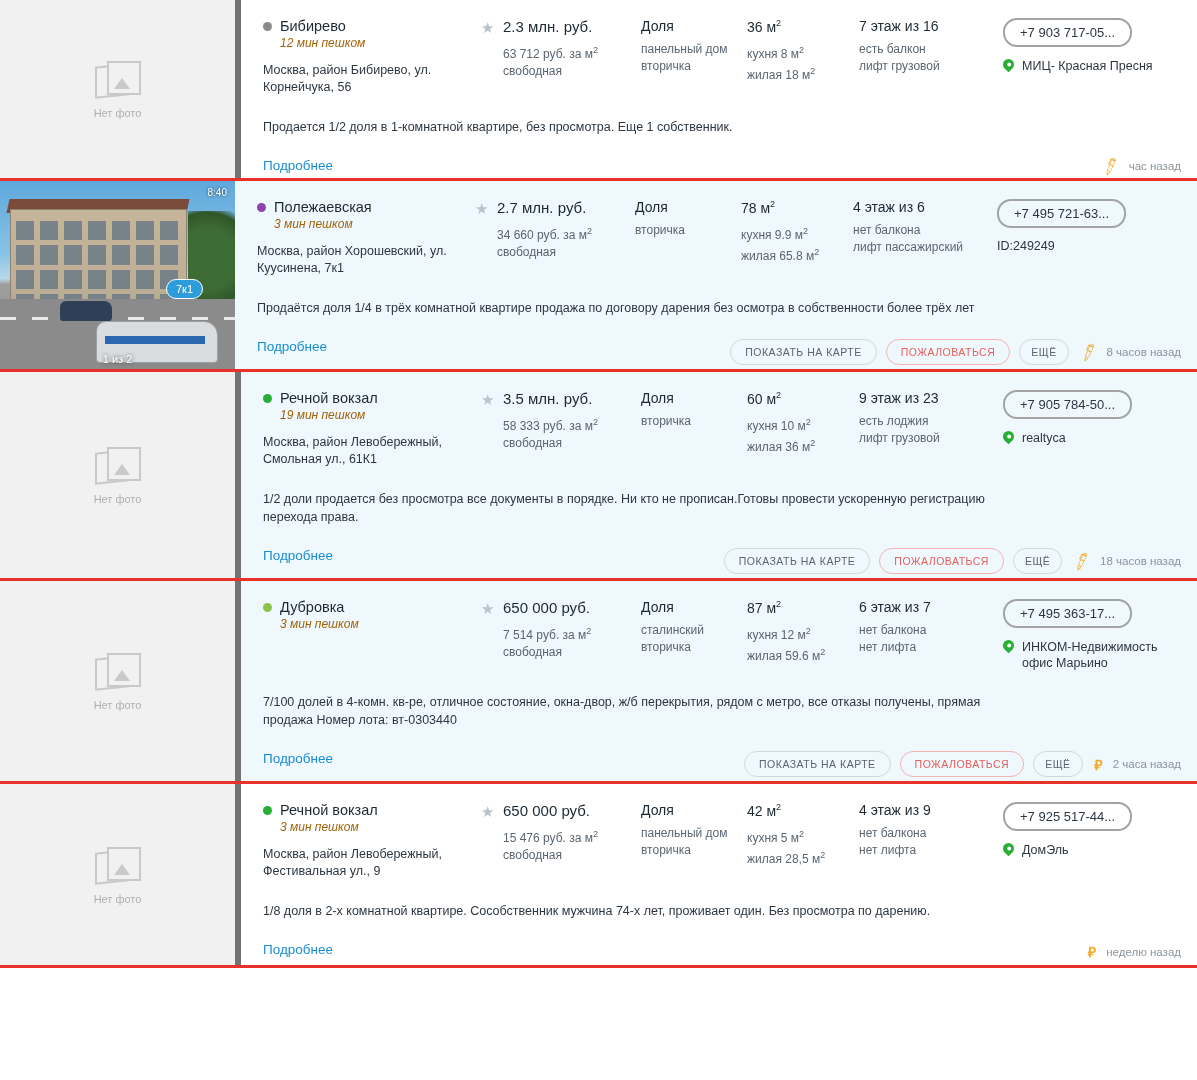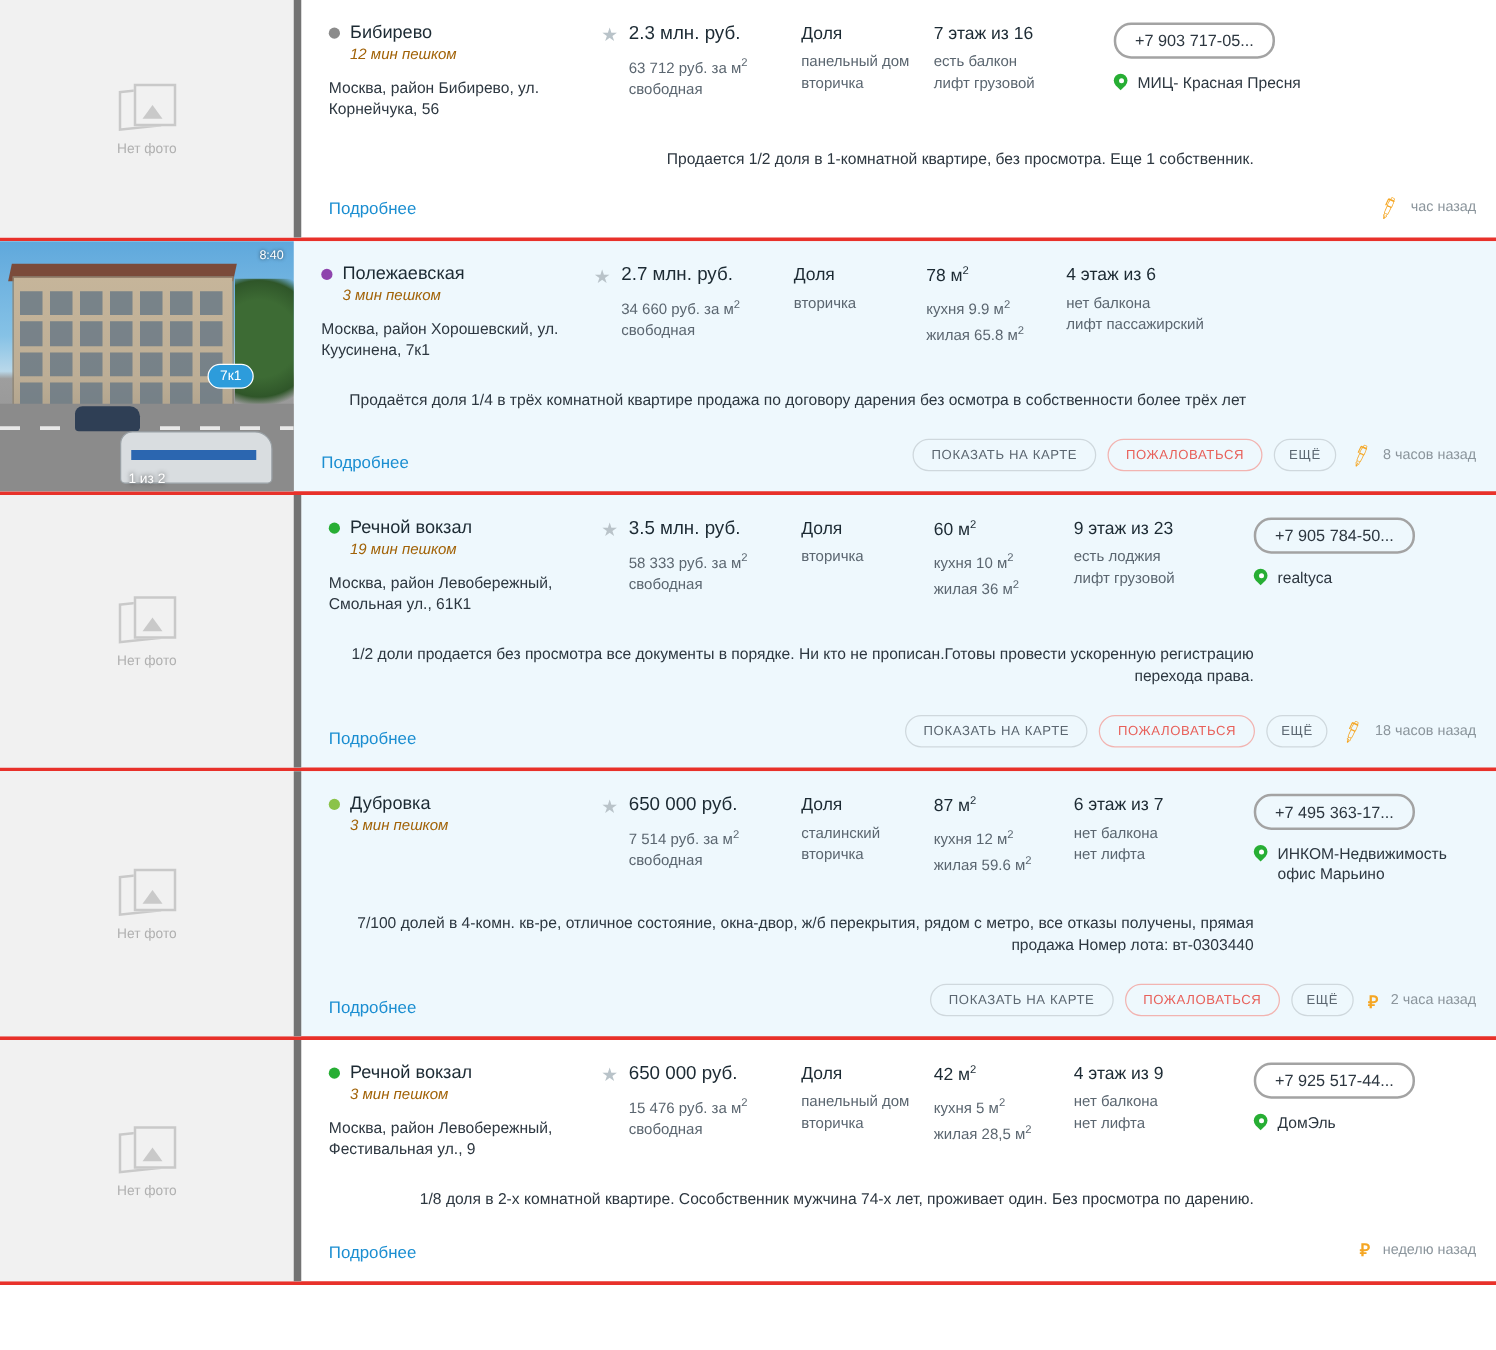--- a/index.html
+++ b/index.html
@@ -324,28 +324,27 @@
     font-size: 12.5px;
     color: #2d3740;
   }
 
   .description {
     font-size: 12.5px;
     color: #2d3740;
     line-height: 18px;
     margin: 22px 0 0 0;
     max-width: 740px;
-    text-align: right;
   }
 
   .footer-row {
     display: flex;
-    align-items: flex-end;
+    align-items: flex-start;
     margin-top: 22px;
-    padding-bottom: 16px;
+    padding-bottom: 4px;
   }
   .more-link {
     font-size: 13.5px;
     color: #1b8ed1;
     cursor: pointer;
   }
   .footer-right {
     margin-left: auto;
     display: flex;
     align-items: center;
@@ -413,20 +412,25 @@
             <span class="star">★</span>
             <div class="price">2.3 млн. руб.</div>
             <div class="price-sub">63 712 руб. за м<sup class="sup">2</sup></div>
             <div class="price-sub">свободная</div>
           </div>
           <div class="col-type">
             <div class="kind-main">Доля</div>
             <div class="kind-sub">панельный дом</div>
             <div class="kind-sub">вторичка</div>
           </div>
+          <div class="col-area">
+            <div class="area-main">36 м<sup class="sup">2</sup></div>
+            <div class="area-sub">кухня 8 м<sup class="sup">2</sup></div>
+            <div class="area-sub">жилая 18 м<sup class="sup">2</sup></div>
+          </div>
           <div class="col-floor">
             <div class="floor-main">7 этаж из 16</div>
             <div class="floor-sub">есть балкон</div>
             <div class="floor-sub">лифт грузовой</div>
           </div>
           <div class="col-contact"><div class="phone-btn">+7 903 717-05...</div><div class="seller">
               <span class="pin-icon">
                 <span class="p"></span>
               </span>
               <span>МИЦ- Красная Пресня</span>
@@ -510,20 +514,21 @@
           <div class="col-area">
             <div class="area-main">78 м<sup class="sup">2</sup></div>
             <div class="area-sub">кухня 9.9 м<sup class="sup">2</sup></div>
             <div class="area-sub">жилая 65.8 м<sup class="sup">2</sup></div>
           </div>
           <div class="col-floor">
             <div class="floor-main">4 этаж из 6</div>
             <div class="floor-sub">нет балкона</div>
             <div class="floor-sub">лифт пассажирский</div>
           </div>
+          <div class="col-contact"><div class="phone-btn">+7 495 721-63...</div><div class="seller-id">ID:249249</div></div>
         </div>
         <div class="description">Продаётся доля 1/4 в трёх комнатной квартире продажа по договору дарения без осмотра в собственности более трёх лет</div>
         <div class="footer-row">
           <span class="more-link">Подробнее</span>
           <div class="footer-right">
             <span class="pill">ПОКАЗАТЬ НА КАРТЕ</span>
             <span class="pill warn">ПОЖАЛОВАТЬСЯ</span>
             <span class="pill small">ЕЩЁ</span>
             <span class="icon-rocket">🖋</span>
             <span class="time-ago">8 часов назад</span>

